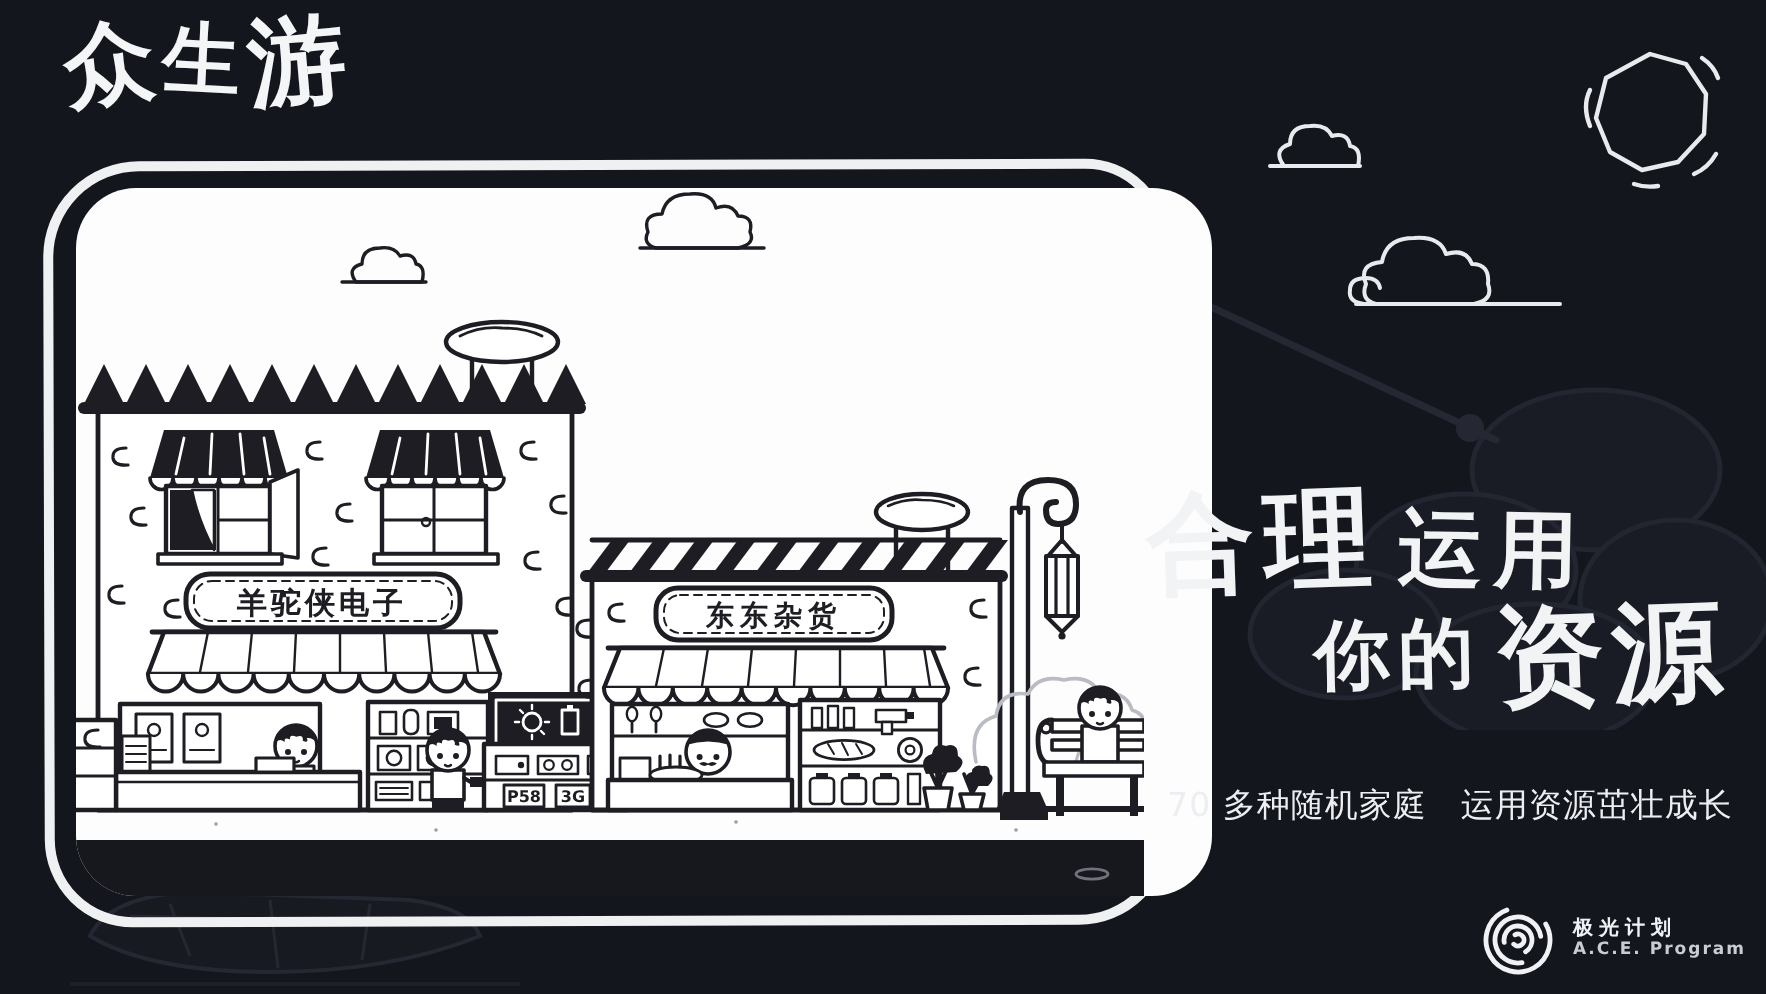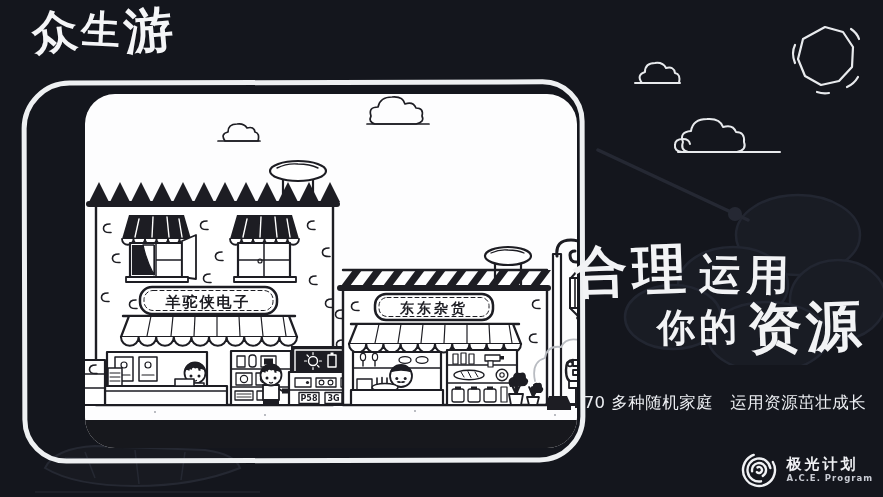--- a/index.html
+++ b/index.html
@@ -10,36 +10,36 @@
   .bg-doodle{position:absolute;opacity:.9;}
   
   .game-title{position:absolute;left:32px;top:2px;white-space:nowrap;}
   .game-title span{display:inline-block;font-weight:bold;color:#f4f5f7;line-height:1.2;}
   .gt0{font-size:45px;transform:rotate(-8deg);}
   .gt1{font-size:39px;transform:rotate(3deg) translateY(-4px);margin-left:4px;}
   .gt2{font-size:49px;transform:rotate(-5deg);margin-left:4px;}
   
   .frame{position:absolute;left:22px;top:80px;width:563px;height:383px;box-sizing:border-box;
          border:5px solid #eef0f2;border-radius:48px 42px 46px 44px;transform:rotate(-.15deg);}
-  .panel{position:absolute;left:38px;top:94px;width:492px;height:354px;background:#fdfdfe;
-         border-radius:30px;overflow:hidden;margin-left:47px;}
+  .panel{position:absolute;left:38px;top:94px;width:568px;height:354px;background:#fdfdfe;
+         border-radius:30px;overflow:hidden;}
   
   .tagline{position:absolute;right:14px;top:244px;width:296px;font-weight:bold;color:#f2f3f5;}
   .tag-row{white-space:nowrap;line-height:1;}
   .tag-row2{margin-top:2px;padding-left:84px;}
   .tp1{font-size:54px;display:inline-block;transform:rotate(-2deg);letter-spacing:5px;}
   .tp2{font-size:42px;display:inline-block;transform:rotate(1deg);letter-spacing:6px;margin-left:8px;}
   .tp3{font-size:38px;display:inline-block;transform:rotate(-1deg);letter-spacing:4px;}
   .tp4{font-size:55px;display:inline-block;transform:rotate(-2deg);letter-spacing:4px;margin-left:6px;vertical-align:-6px;}
   .subtitle{position:absolute;right:12px;top:392px;width:292px;text-align:center;
             font-size:16.5px;letter-spacing:.5px;color:#eceef2;white-space:nowrap;}
   
   .brand{position:absolute;right:10px;bottom:7px;display:flex;align-items:center;gap:7px;}
   .brand-text{display:flex;flex-direction:column;line-height:1.15;}
-  .brand-name{font-size:15px;letter-spacing:3px;color:#f0f1f4;font-weight:bold;}
+  .brand-name{font-size:10px;letter-spacing:3px;color:#f0f1f4;font-weight:bold;}
   .brand-program{font-size:8.5px;letter-spacing:1px;color:#c9ccd4;font-weight:bold;}
 </style>
 </head>
 <body>
 
 <div class="stage">
 
   <svg class="bg-doodle" style="left:583px;top:135px;" width="300" height="230" viewBox="0 0 300 230">
     <g fill="#1a1d25" stroke="#242834" stroke-width="2.5">
       <ellipse cx="215" cy="100" rx="62" ry="40"></ellipse>

